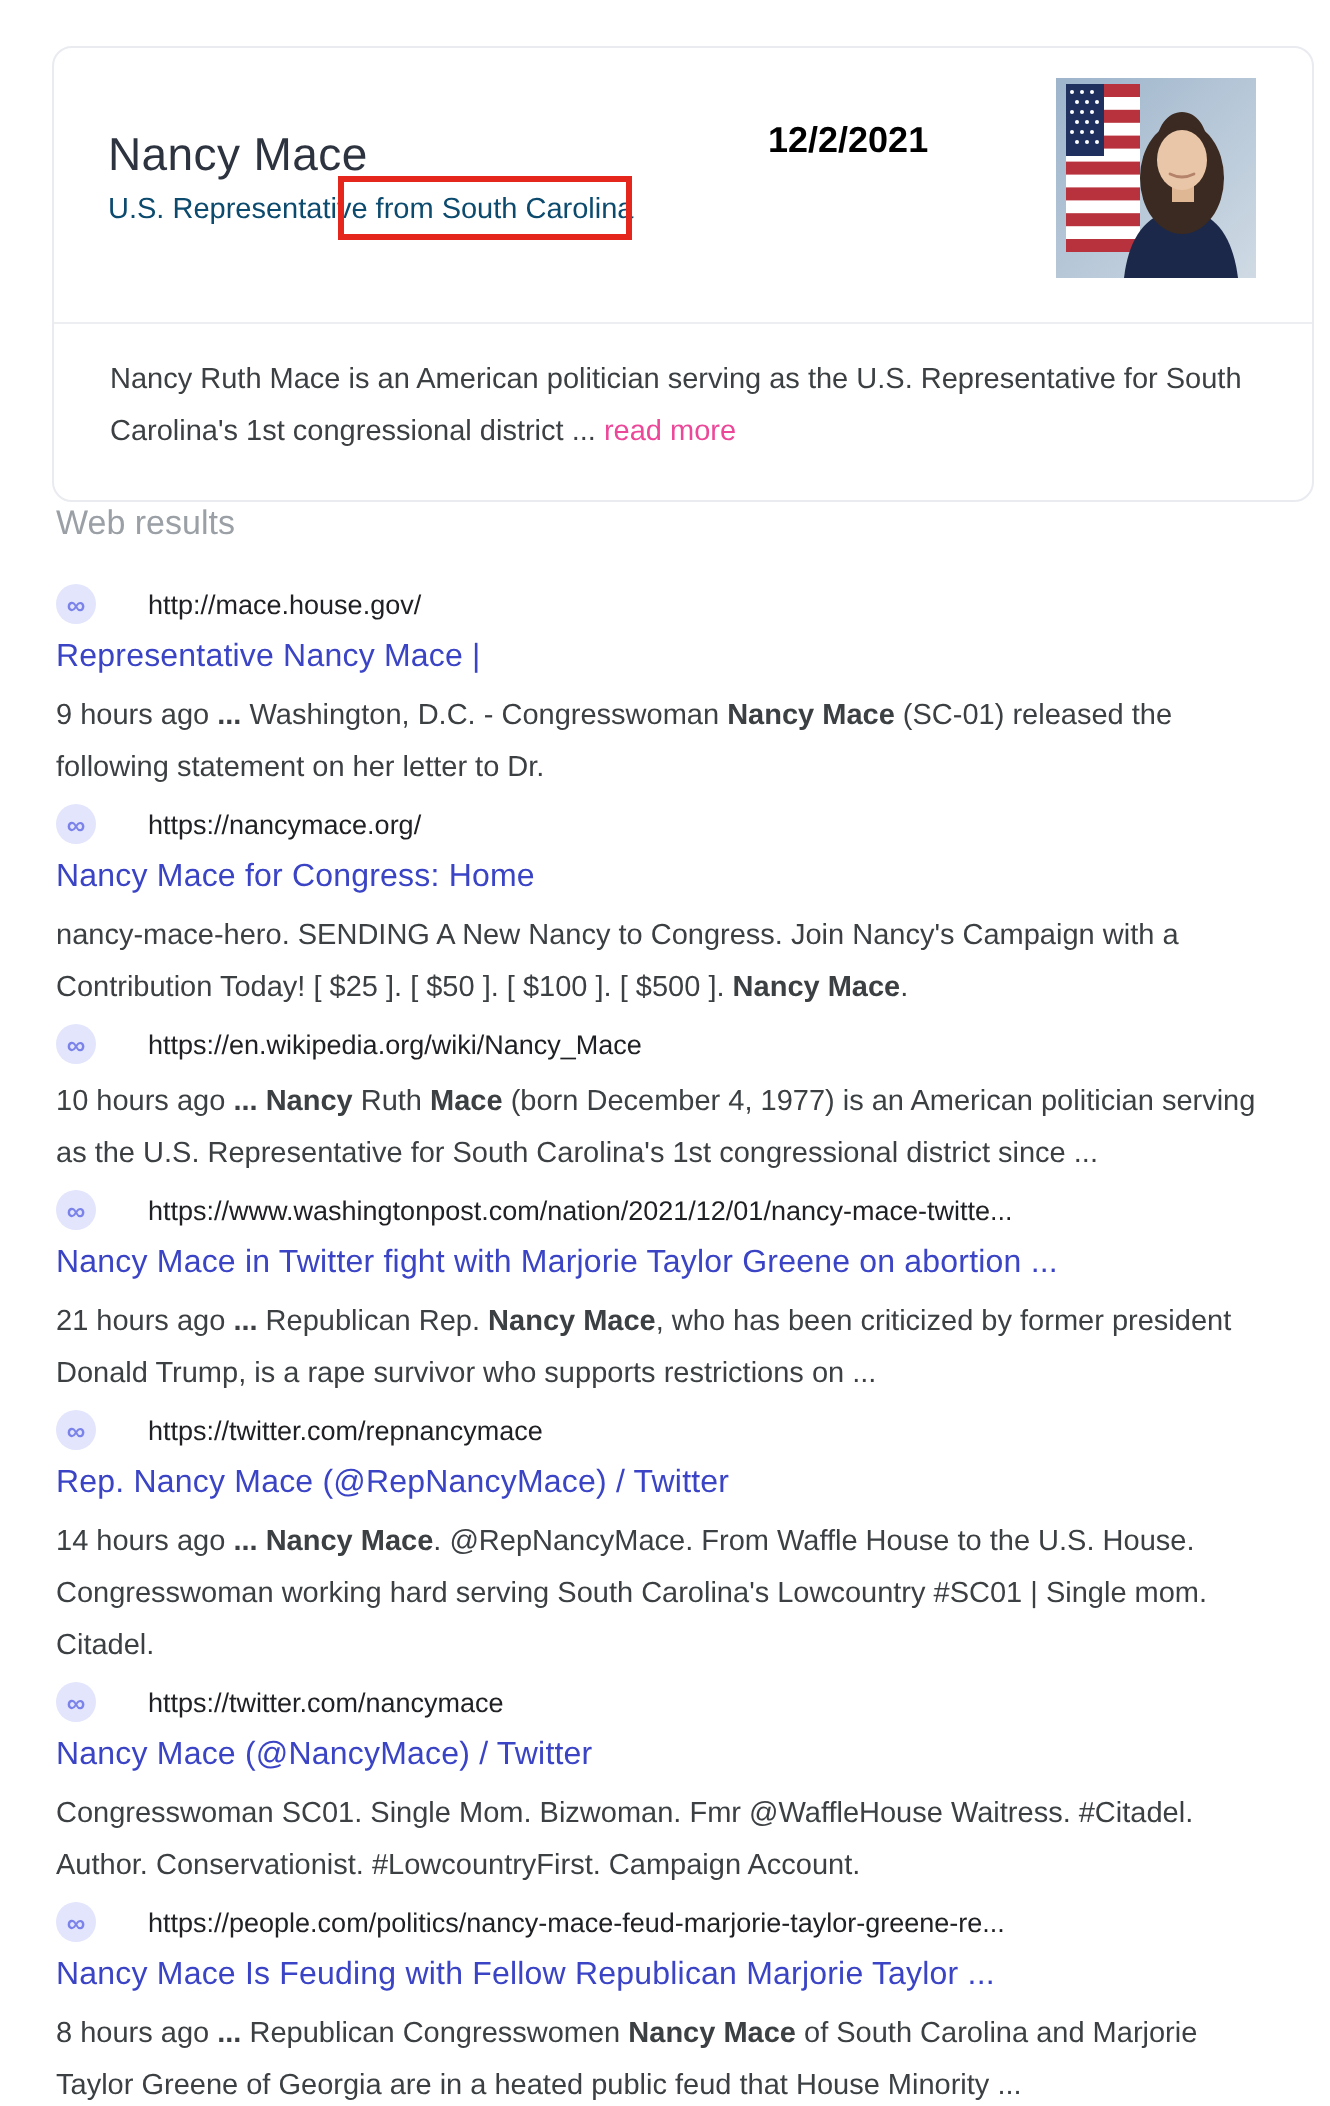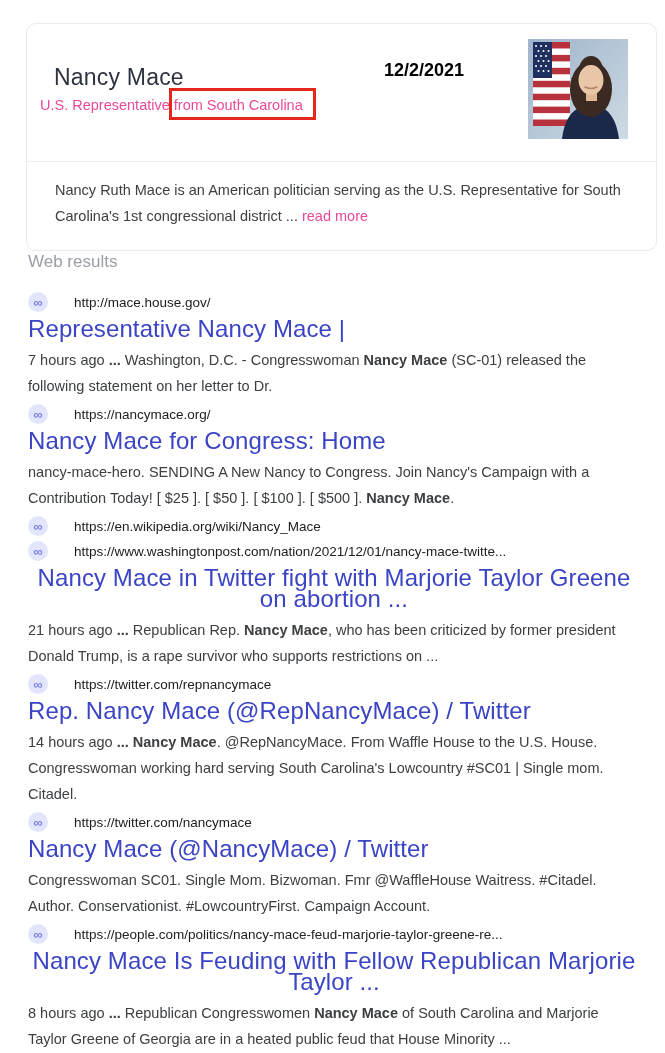--- a/index.html
+++ b/index.html
@@ -21,22 +21,22 @@
     border: 1px solid #e9ebf0;
     border-radius: 10px;
   }
   .card-top { position: relative; height: 137px; }
   .person-name {
     position: absolute; left: 27px; top: 40px;
     font-size: 23px; font-weight: 400; color: #2d3440;
     letter-spacing: 0.2px;
   }
   .person-subtitle {
-    position: absolute; left: 13px; top: 73px;
-    font-size: 14.5px; color: #ec4899;
+    position: absolute; left: 27px; top: 73px;
+    font-size: 14.5px; color: #0c4a6e;
   }
   .red-box {
     position: absolute; left: 142px; top: 64px;
     width: 147px; height: 32px;
     border: 3px solid #e5261d;
   }
   .date-annotation {
     position: absolute; left: 357px; top: 36px;
     font-size: 18px; font-weight: 700; color: #000000;
   }
@@ -68,21 +68,21 @@
     display: flex; align-items: center; justify-content: center;
     font-size: 13px; font-weight: 700; line-height: 1;
     flex: 0 0 20px;
   }
   .result-url {
     font-size: 13.5px; color: #202124; cursor: pointer;
     white-space: nowrap; overflow: hidden; text-overflow: ellipsis; margin-left: 17px;
   }
   .result-title {
     display: inline-block; margin-top: 6px;
-    font-size: 24px; font-weight: 400; color: #3a44c5;
+    font-size: 16px; font-weight: 400; color: #3a44c5;
     text-decoration: none; cursor: pointer; line-height: 21px;
     letter-spacing: 0.1px;
     text-align: center;
   }
   .result-snippet {
     margin-top: 6px;
     font-size: 14.5px; line-height: 26px; color: #3c4043;
   }
   .result-snippet b { font-weight: 700; }
 </style>
@@ -160,37 +160,38 @@
 <div class="web-results-label">Web results</div>
 
 <div class="results">
 
   <div class="result">
     <div class="result-head">
       <span class="favicon">∞</span>
       <span class="result-url">http://mace.house.gov/</span>
     </div>
     <a class="result-title">Representative Nancy Mace |</a>
-    <p class="result-snippet"><span>7 hours ago </span><b>...</b><span> Washington, D.C. - Congresswoman </span><b>Nancy Mace</b><span> (SC-01) released the following statement on her letter to Dr.</span></p>
+    <p class="result-snippet"><span>9 hours ago </span><b>...</b><span> Washington, D.C. - Congresswoman </span><b>Nancy Mace</b><span> (SC-01) released the following statement on her letter to Dr.</span></p>
   </div>
 
   <div class="result">
     <div class="result-head">
       <span class="favicon">∞</span>
       <span class="result-url">https://nancymace.org/</span>
     </div>
     <a class="result-title">Nancy Mace for Congress: Home</a>
     <p class="result-snippet"><span>nancy-mace-hero. SENDING A New Nancy to Congress. Join Nancy's Campaign with a Contribution Today! [ $25 ]. [ $50 ]. [ $100 ]. [ $500 ]. </span><b>Nancy Mace</b><span>.</span></p>
   </div>
 
   <div class="result">
     <div class="result-head">
       <span class="favicon">∞</span>
       <span class="result-url">https://en.wikipedia.org/wiki/Nancy_Mace</span>
     </div>
+    <p class="result-snippet"><span>10 hours ago </span><b>...</b><span> </span><b>Nancy</b><span> Ruth </span><b>Mace</b><span> (born December 4, 1977) is an American politician serving as the U.S. Representative for South Carolina's 1st congressional district since ...</span></p>
   </div>
 
   <div class="result">
     <div class="result-head">
       <span class="favicon">∞</span>
       <span class="result-url">https://www.washingtonpost.com/nation/2021/12/01/nancy-mace-twitte...</span>
     </div>
     <a class="result-title">Nancy Mace in Twitter fight with Marjorie Taylor Greene on abortion ...</a>
     <p class="result-snippet"><span>21 hours ago </span><b>...</b><span> Republican Rep. </span><b>Nancy Mace</b><span>, who has been criticized by former president Donald Trump, is a rape survivor who supports restrictions on ...</span></p>
   </div>

